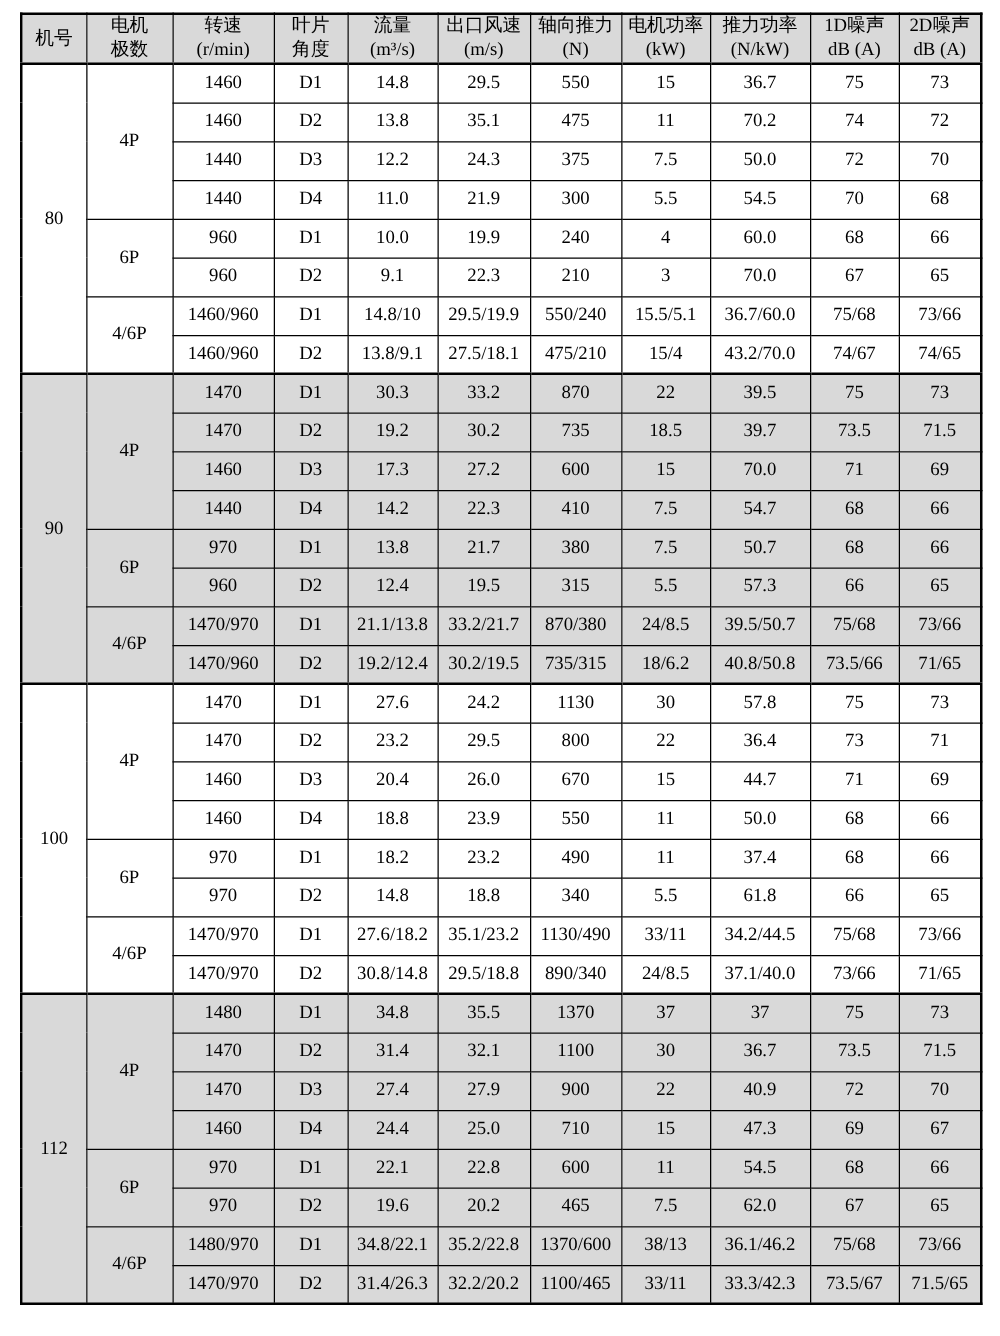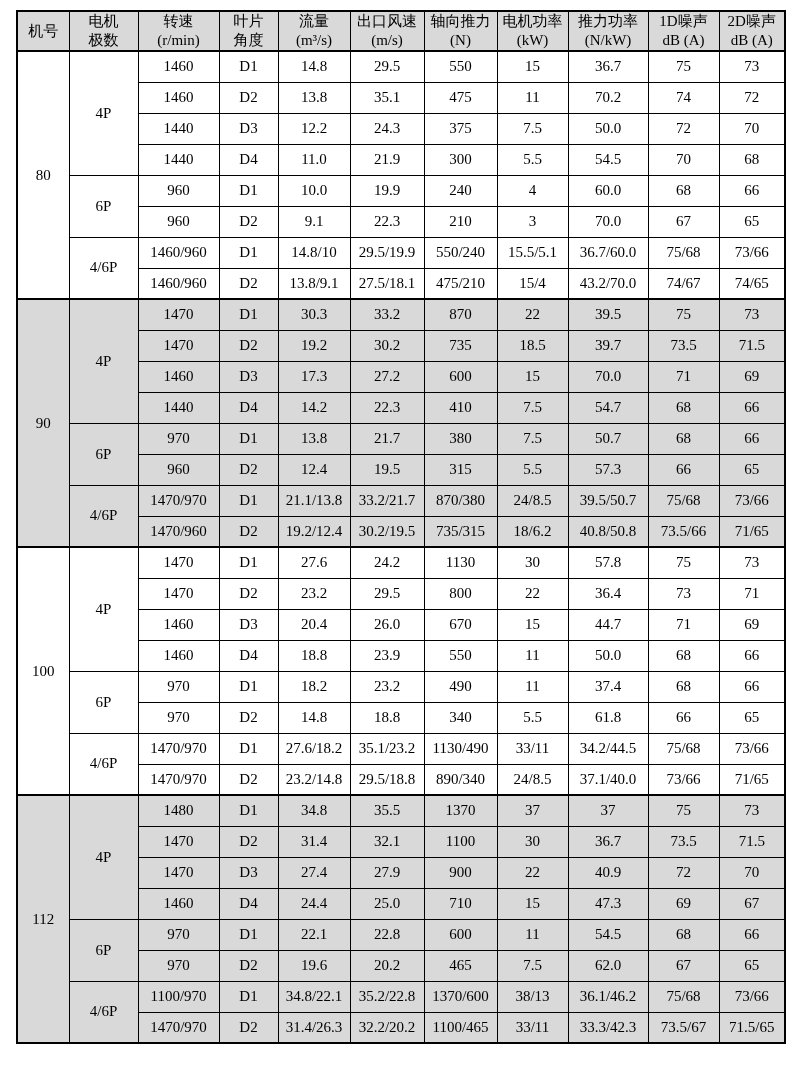--- a/index.html
+++ b/index.html
@@ -346,21 +346,21 @@
           <td>35.1/23.2</td>
           <td>1130/490</td>
           <td>33/11</td>
           <td>34.2/44.5</td>
           <td>75/68</td>
           <td>73/66</td>
         </tr>
         <tr>
           <td>1470/970</td>
           <td>D2</td>
-          <td>23.2/14.8</td>
+          <td>30.8/14.8</td>
           <td>29.5/18.8</td>
           <td>890/340</td>
           <td>24/8.5</td>
           <td>37.1/40.0</td>
           <td>73/66</td>
           <td>71/65</td>
         </tr>
         <tr class="shaded section-start">
           <td rowspan="8">112</td>
           <td rowspan="4">4P</td>
@@ -425,21 +425,21 @@
           <td>19.6</td>
           <td>20.2</td>
           <td>465</td>
           <td>7.5</td>
           <td>62.0</td>
           <td>67</td>
           <td>65</td>
         </tr>
         <tr class="shaded">
           <td rowspan="2">4/6P</td>
-          <td>1100/970</td>
+          <td>1480/970</td>
           <td>D1</td>
           <td>34.8/22.1</td>
           <td>35.2/22.8</td>
           <td>1370/600</td>
           <td>38/13</td>
           <td>36.1/46.2</td>
           <td>75/68</td>
           <td>73/66</td>
         </tr>
         <tr class="shaded">

